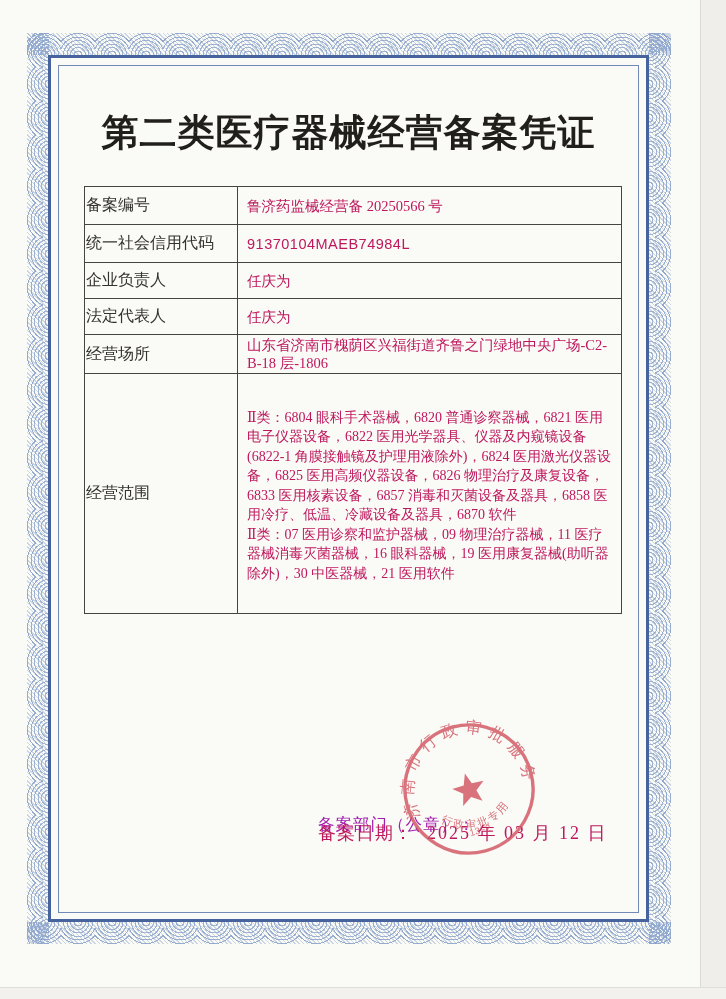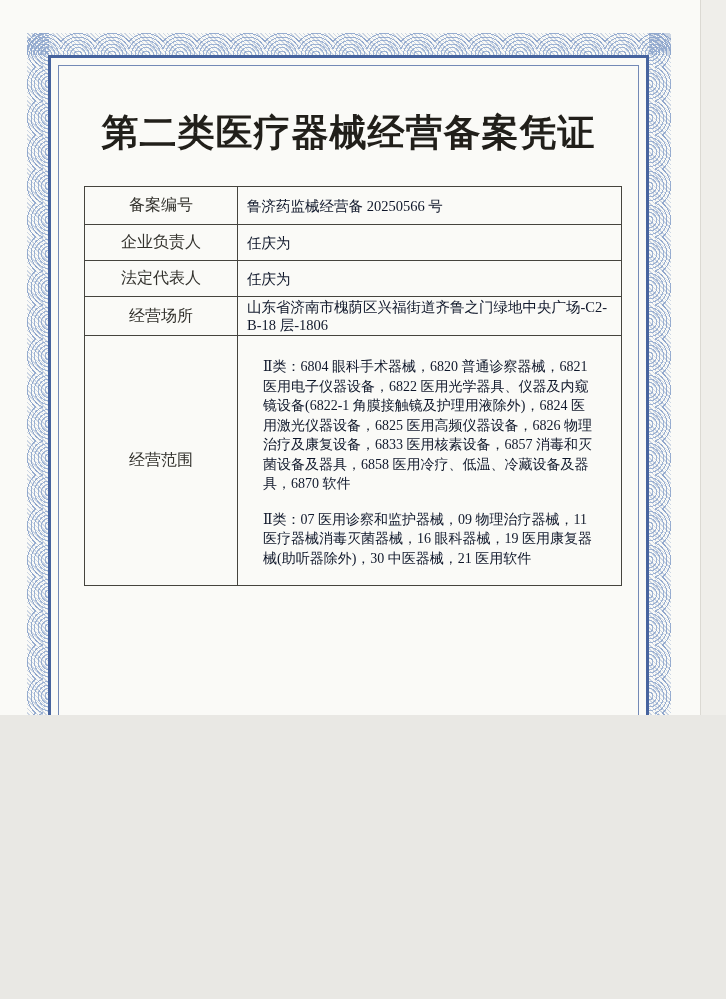--- a/index.html
+++ b/index.html
@@ -1,16 +1,16 @@
 <!DOCTYPE html>
 <html><head>
 <meta charset="utf-8">
 <style>
   html,body{margin:0;padding:0;background:#e9e8e4;}
-  .page{position:relative;width:726px;height:715px;background:#fafaf7;overflow:hidden;
+  .page{position:relative;width:726px;height:999px;background:#fafaf7;overflow:hidden;
         font-family:"Liberation Serif","DejaVu Serif",serif;color:#34332f;}
   
   .edge-right{position:absolute;left:700px;top:0;width:26px;height:999px;background:#efeeea;border-left:1px solid #dbd9d3;}
   .edge-bottom{position:absolute;left:0;top:987px;width:726px;height:12px;background:#f2f1ed;border-top:1px solid #e0ded8;}
 
   
   .lace{position:absolute;}
   .lace-h{height:22px;background-repeat:repeat-x;background-size:34px 22px;}
   .lace-v{width:22px;background-repeat:repeat-y;background-size:22px 34px;}
   .lace,.lace-c{opacity:.95;}
@@ -40,24 +40,24 @@
   .frame-thick{position:absolute;left:48px;top:55px;width:595px;height:861px;border:3px solid #46639e;}
   .frame-thin{position:absolute;left:58px;top:65px;width:579px;height:846px;border:1px solid #7389b6;}
 
   
   .title{position:absolute;left:48px;top:108px;width:601px;text-align:center;
          font-size:37px;font-weight:bold;letter-spacing:1px;color:#211f1a;}
 
   
   table.cert{position:absolute;left:84px;top:186px;width:537px;border-collapse:collapse;table-layout:fixed;}
   table.cert td{border:1px solid #45443e;vertical-align:middle;overflow:hidden;}
-  td.t-label{width:153px;text-align:center;font-size:16px;color:#33322d;}
-  td.t-value{width:384px;padding:1px 9px;font-size:14.5px;line-height:18px;color:#0f172a;}
+  td.t-label{width:153px;font-size:16px;color:#33322d;}
+  td.t-value{width:384px;padding:1px 9px;font-size:14.5px;line-height:18px;color:#be185d;}
   td.t-scope{vertical-align:top;padding-top:5px;}
-  td.t-scope p{margin:16px;font-size:14px;line-height:19.5px;}
+  td.t-scope p{margin:0;font-size:14px;line-height:19.5px;}
   .code-latin{font-family:"Liberation Sans","DejaVu Sans",sans-serif;font-size:14.5px;letter-spacing:.5px;}
 
   
   .foot-dept{position:absolute;left:318px;top:814px;font-size:16.5px;color:#a21caf;letter-spacing:1px;}
   .foot-date{position:absolute;left:318px;top:821px;font-size:18px;color:#be185d;letter-spacing:1px;}
   .foot-date .dv{margin-left:14px;letter-spacing:2px;}
 
   
   .seal{position:absolute;left:393px;top:713px;width:152px;height:152px;z-index:5;opacity:.8;}
 </style>
@@ -82,20 +82,24 @@
 
   <table class="cert">
     <colgroup>
         <col style="width:153px">
         <col style="width:384px">
       </colgroup>
     <tbody>
         <tr style="height:38px">
       <td class="t-label">备案编号</td>
       <td class="t-value">鲁济药监械经营备 20250566 号</td>
+    </tr>
+    <tr style="height:38px">
+      <td class="t-label">统一社会信用代码</td>
+      <td class="t-value code-latin">91370104MAEB74984L</td>
     </tr>
     <tr style="height:36px">
       <td class="t-label">企业负责人</td>
       <td class="t-value">任庆为</td>
     </tr>
     <tr style="height:36px">
       <td class="t-label">法定代表人</td>
       <td class="t-value">任庆为</td>
     </tr>
     <tr style="height:39px">

